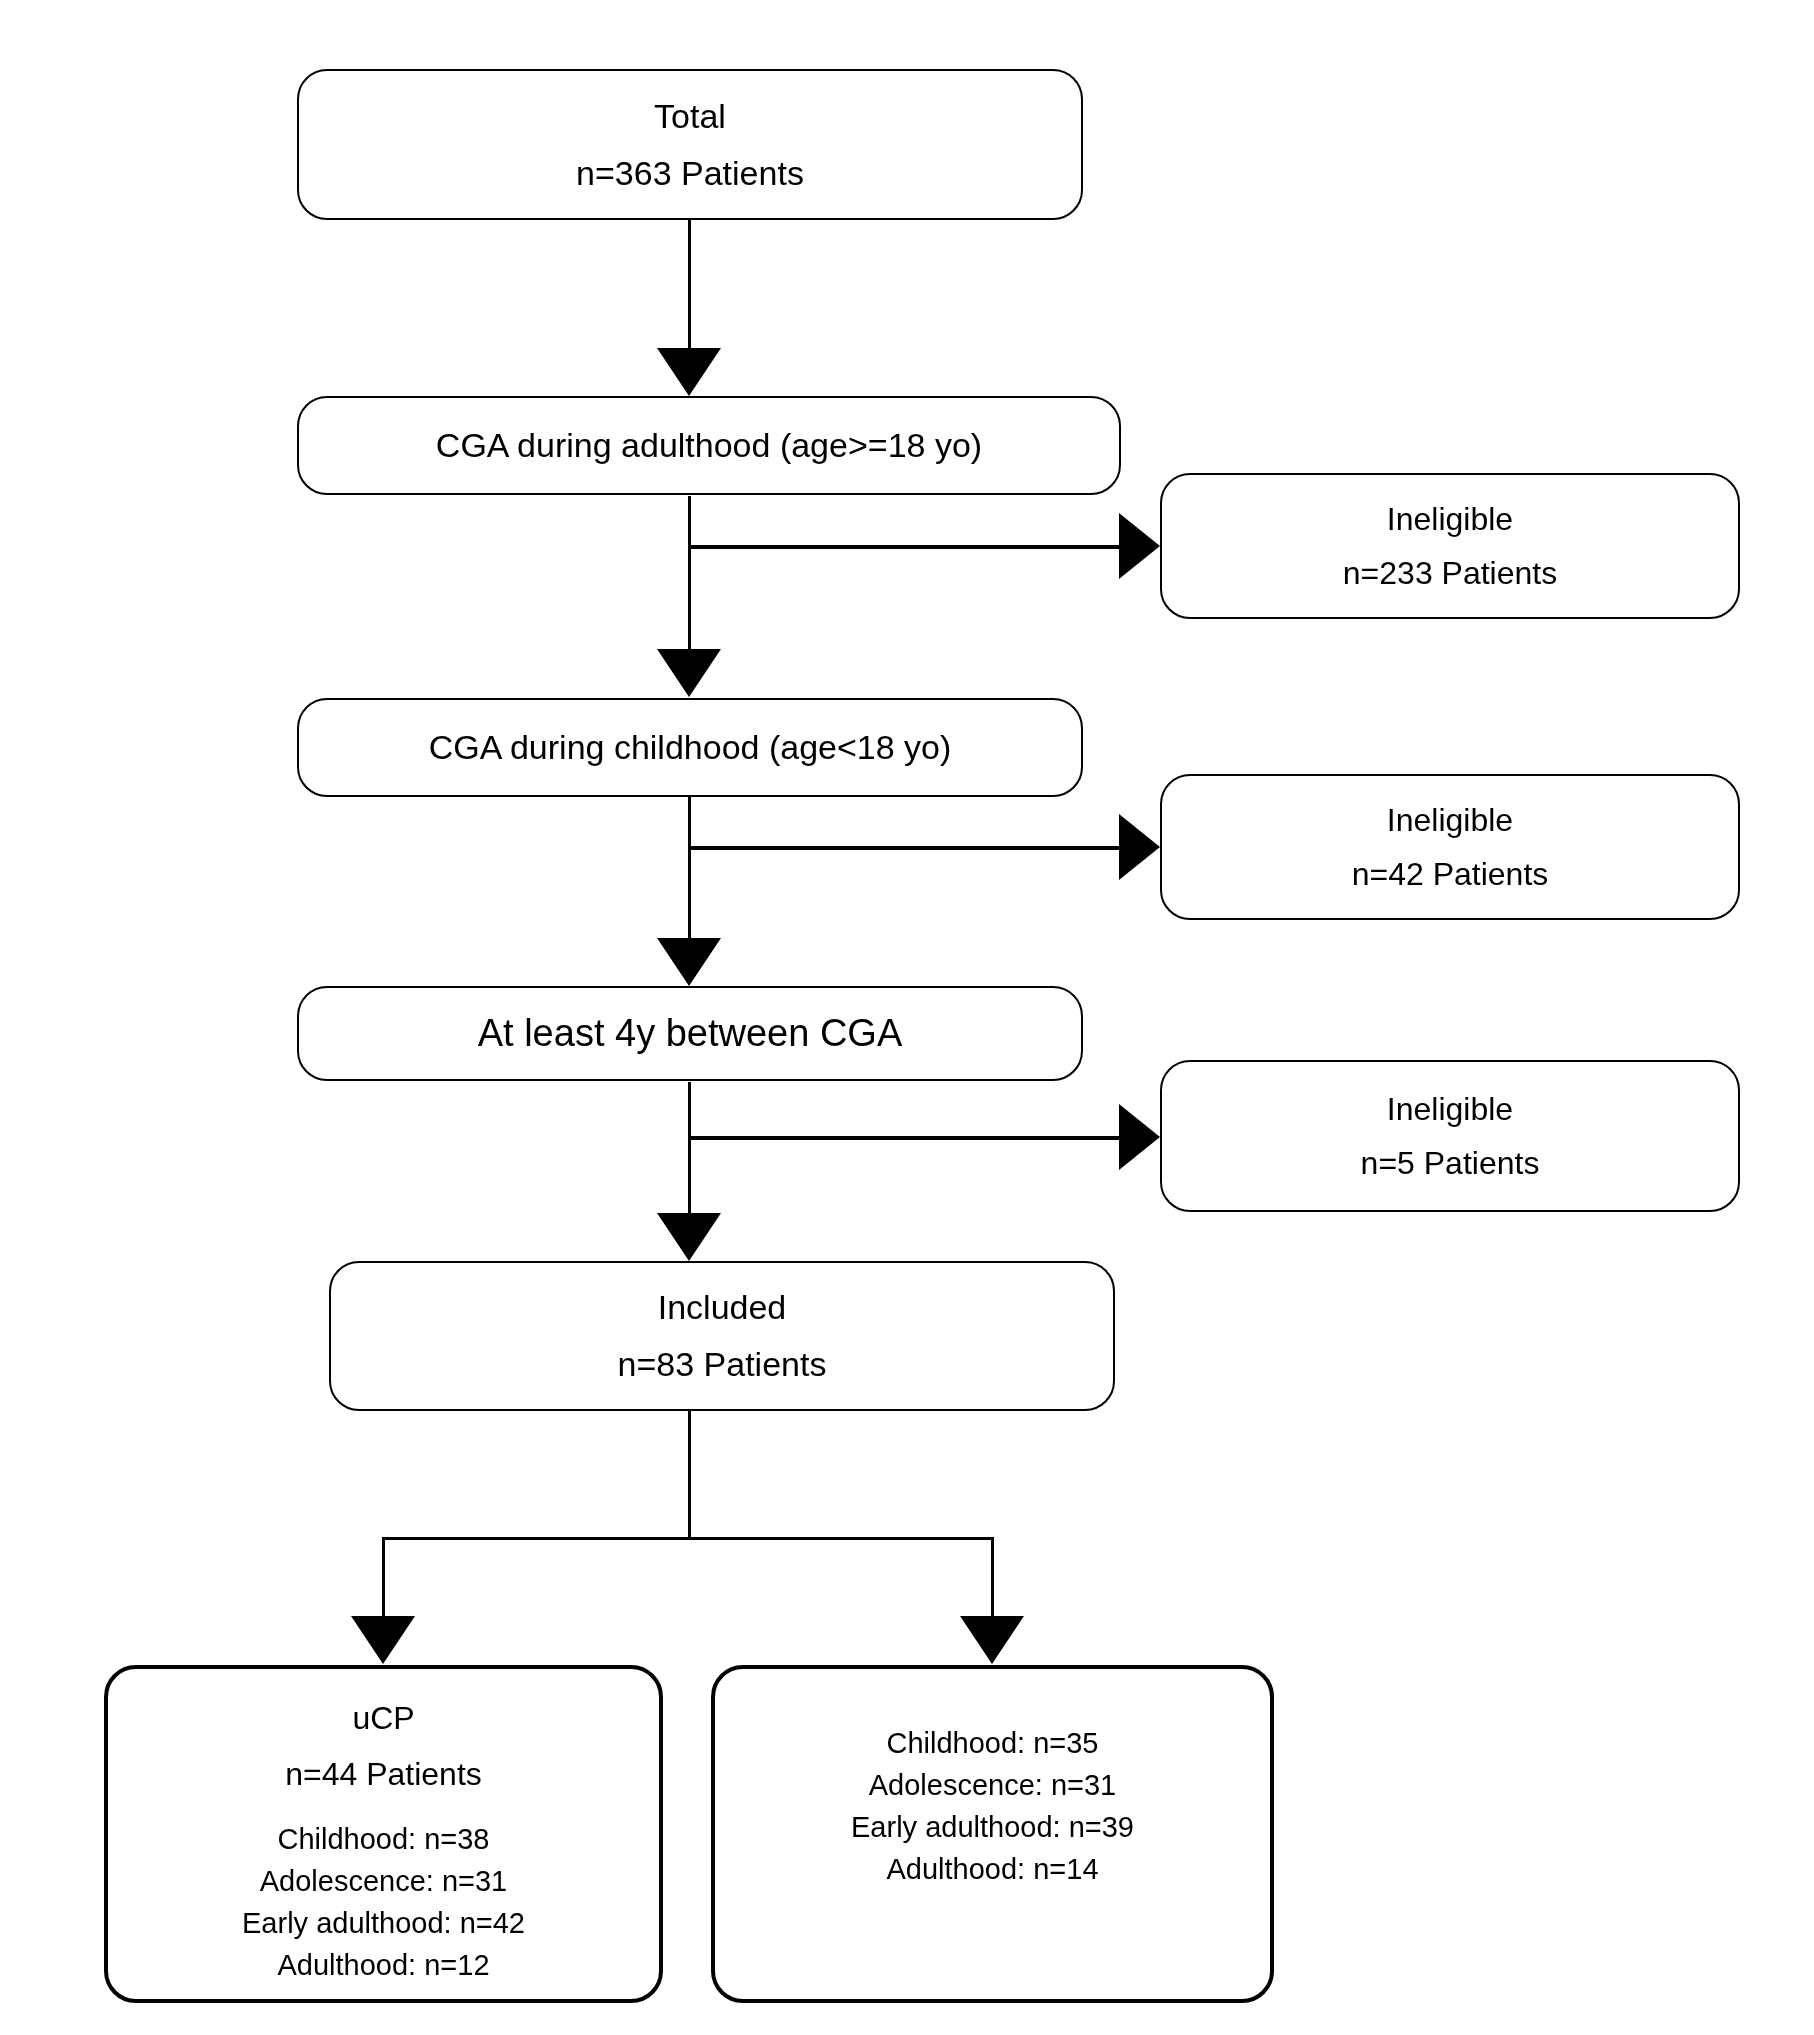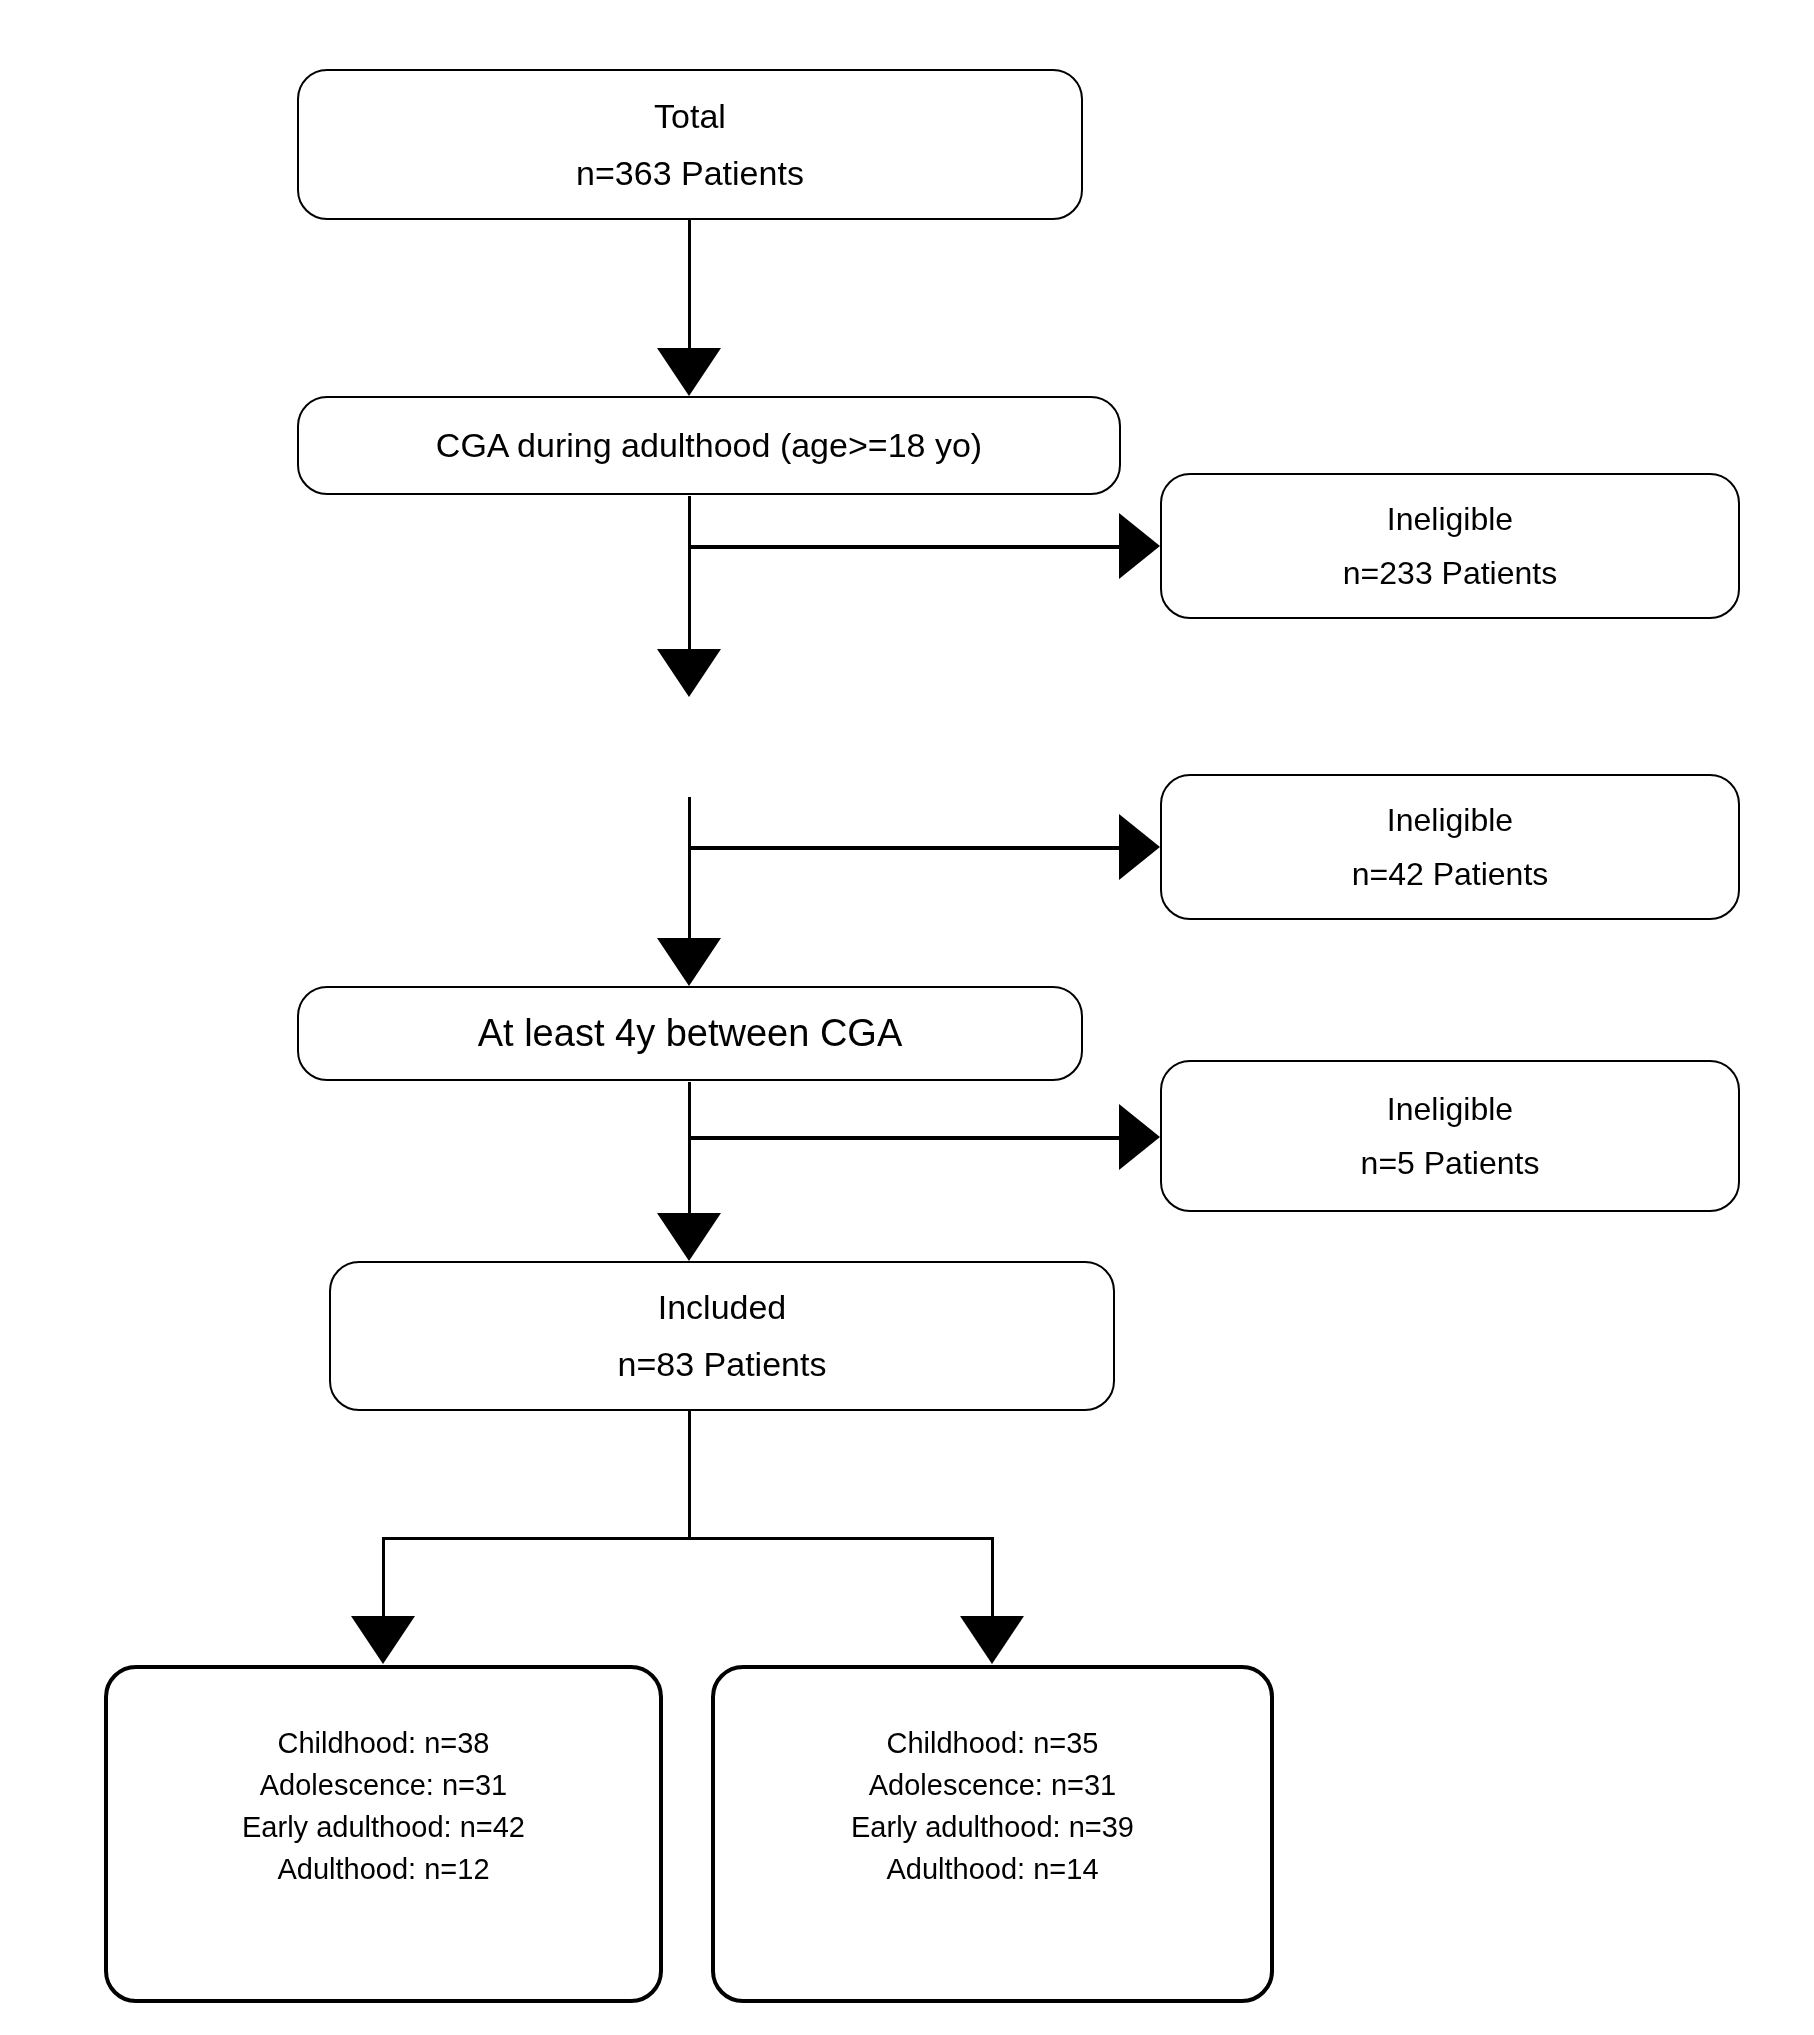--- a/index.html
+++ b/index.html
@@ -129,20 +129,23 @@
 
   <div class="box b-total gap20">
     <span class="ln">Total</span>
     <span class="ln">n=363 Patients</span>
   </div>
 
   <div class="box b-adult">
     <span class="ln">CGA during adulthood (age&gt;=18 yo)</span>
   </div>
 
+  <div class="box b-child">
+    <span class="ln">CGA during childhood (age&lt;18 yo)</span>
+  </div>
 
   <div class="box b-foury">
     <span class="ln">At least 4y between CGA</span>
   </div>
 
   <div class="box b-incl gap20">
     <span class="ln">Included</span>
     <span class="ln">n=83 Patients</span>
   </div>
 
@@ -155,20 +158,24 @@
     <span class="ln">Ineligible</span>
     <span class="ln">n=42 Patients</span>
   </div>
 
   <div class="box b-inel b-inel3">
     <span class="ln">Ineligible</span>
     <span class="ln">n=5 Patients</span>
   </div>
 
   <div class="box b-group b-ucp">
+    <div class="grp-head">
+      <span class="ln">uCP</span>
+      <span class="ln">n=44 Patients</span>
+    </div>
     <div class="grp-subs">
       <span class="ln">Childhood: n=38</span>
       <span class="ln">Adolescence: n=31</span>
       <span class="ln">Early adulthood: n=42</span>
       <span class="ln">Adulthood: n=12</span>
     </div>
   </div>
 
   <div class="box b-group b-bcp">
     <div class="grp-subs">

